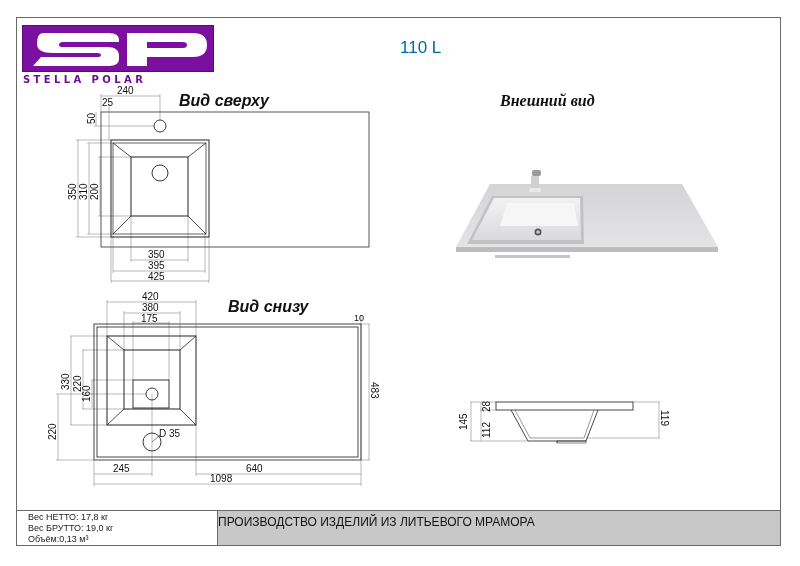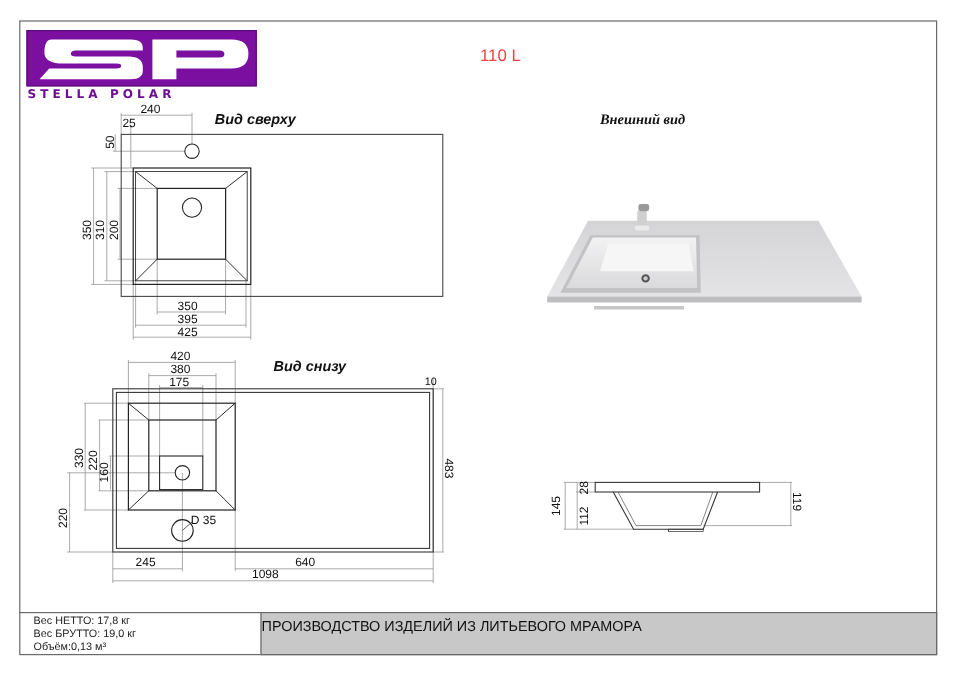--- a/index.html
+++ b/index.html
@@ -5,22 +5,22 @@
   html, body { margin: 0; padding: 0; background: #ffffff; }
   body { width: 800px; height: 566px; position: relative; overflow: hidden;
          font-family: "Liberation Sans", sans-serif; color: #111; }
   .frame { position: absolute; left: 16px; top: 17px; width: 765px; height: 529px;
            border: 1px solid #6a6a6a; box-sizing: border-box; }
   .logo { position: absolute; left: 22px; top: 25px; width: 192px; height: 47px;
           background: #7b0fa0; border: 1px solid #5a0a78; box-sizing: border-box; }
   .logo-sub { position: absolute; left: 23px; top: 74px; width: 192px; text-align: left;
               font-family: "DejaVu Sans", sans-serif; font-weight: bold; font-size: 10px;
               letter-spacing: 3.4px; color: #6e0e94; }
-  .model { position: absolute; left: 400px; top: 38px; font-size: 14px; color: #ef4444; }
-  .view-title { position: absolute; font-weight: bold; font-style: italic; font-size: 12px; color: #111; }
+  .model { position: absolute; left: 400px; top: 38px; font-size: 17px; color: #0369a1; }
+  .view-title { position: absolute; font-weight: bold; font-style: italic; font-size: 16px; color: #111; }
   svg.drawing { position: absolute; left: 0; top: 0; }
   .footer { position: absolute; left: 16px; top: 510px; width: 765px; height: 36px;
             border-top: 1px solid #6a6a6a; box-sizing: border-box; }
   .specs { position: absolute; left: 28px; top: 512px; font-size: 9px; line-height: 11px; color: #222; }
   .gray-box { position: absolute; left: 217px; top: 510px; width: 564px; height: 36px;
               background: #c8c8c8; border-left: 1px solid #6a6a6a; border-bottom: 1px solid #6a6a6a;
               border-right: 1px solid #6a6a6a; border-top: 1px solid #6a6a6a; box-sizing: border-box; text-align: left; }
   .gray-box .l1 { font-size: 12px; line-height: 14px; margin-top: 4px; color: #111; }
   .gray-box .l2 { font-size: 11px; line-height: 13px; color: #111; }
 </style>

